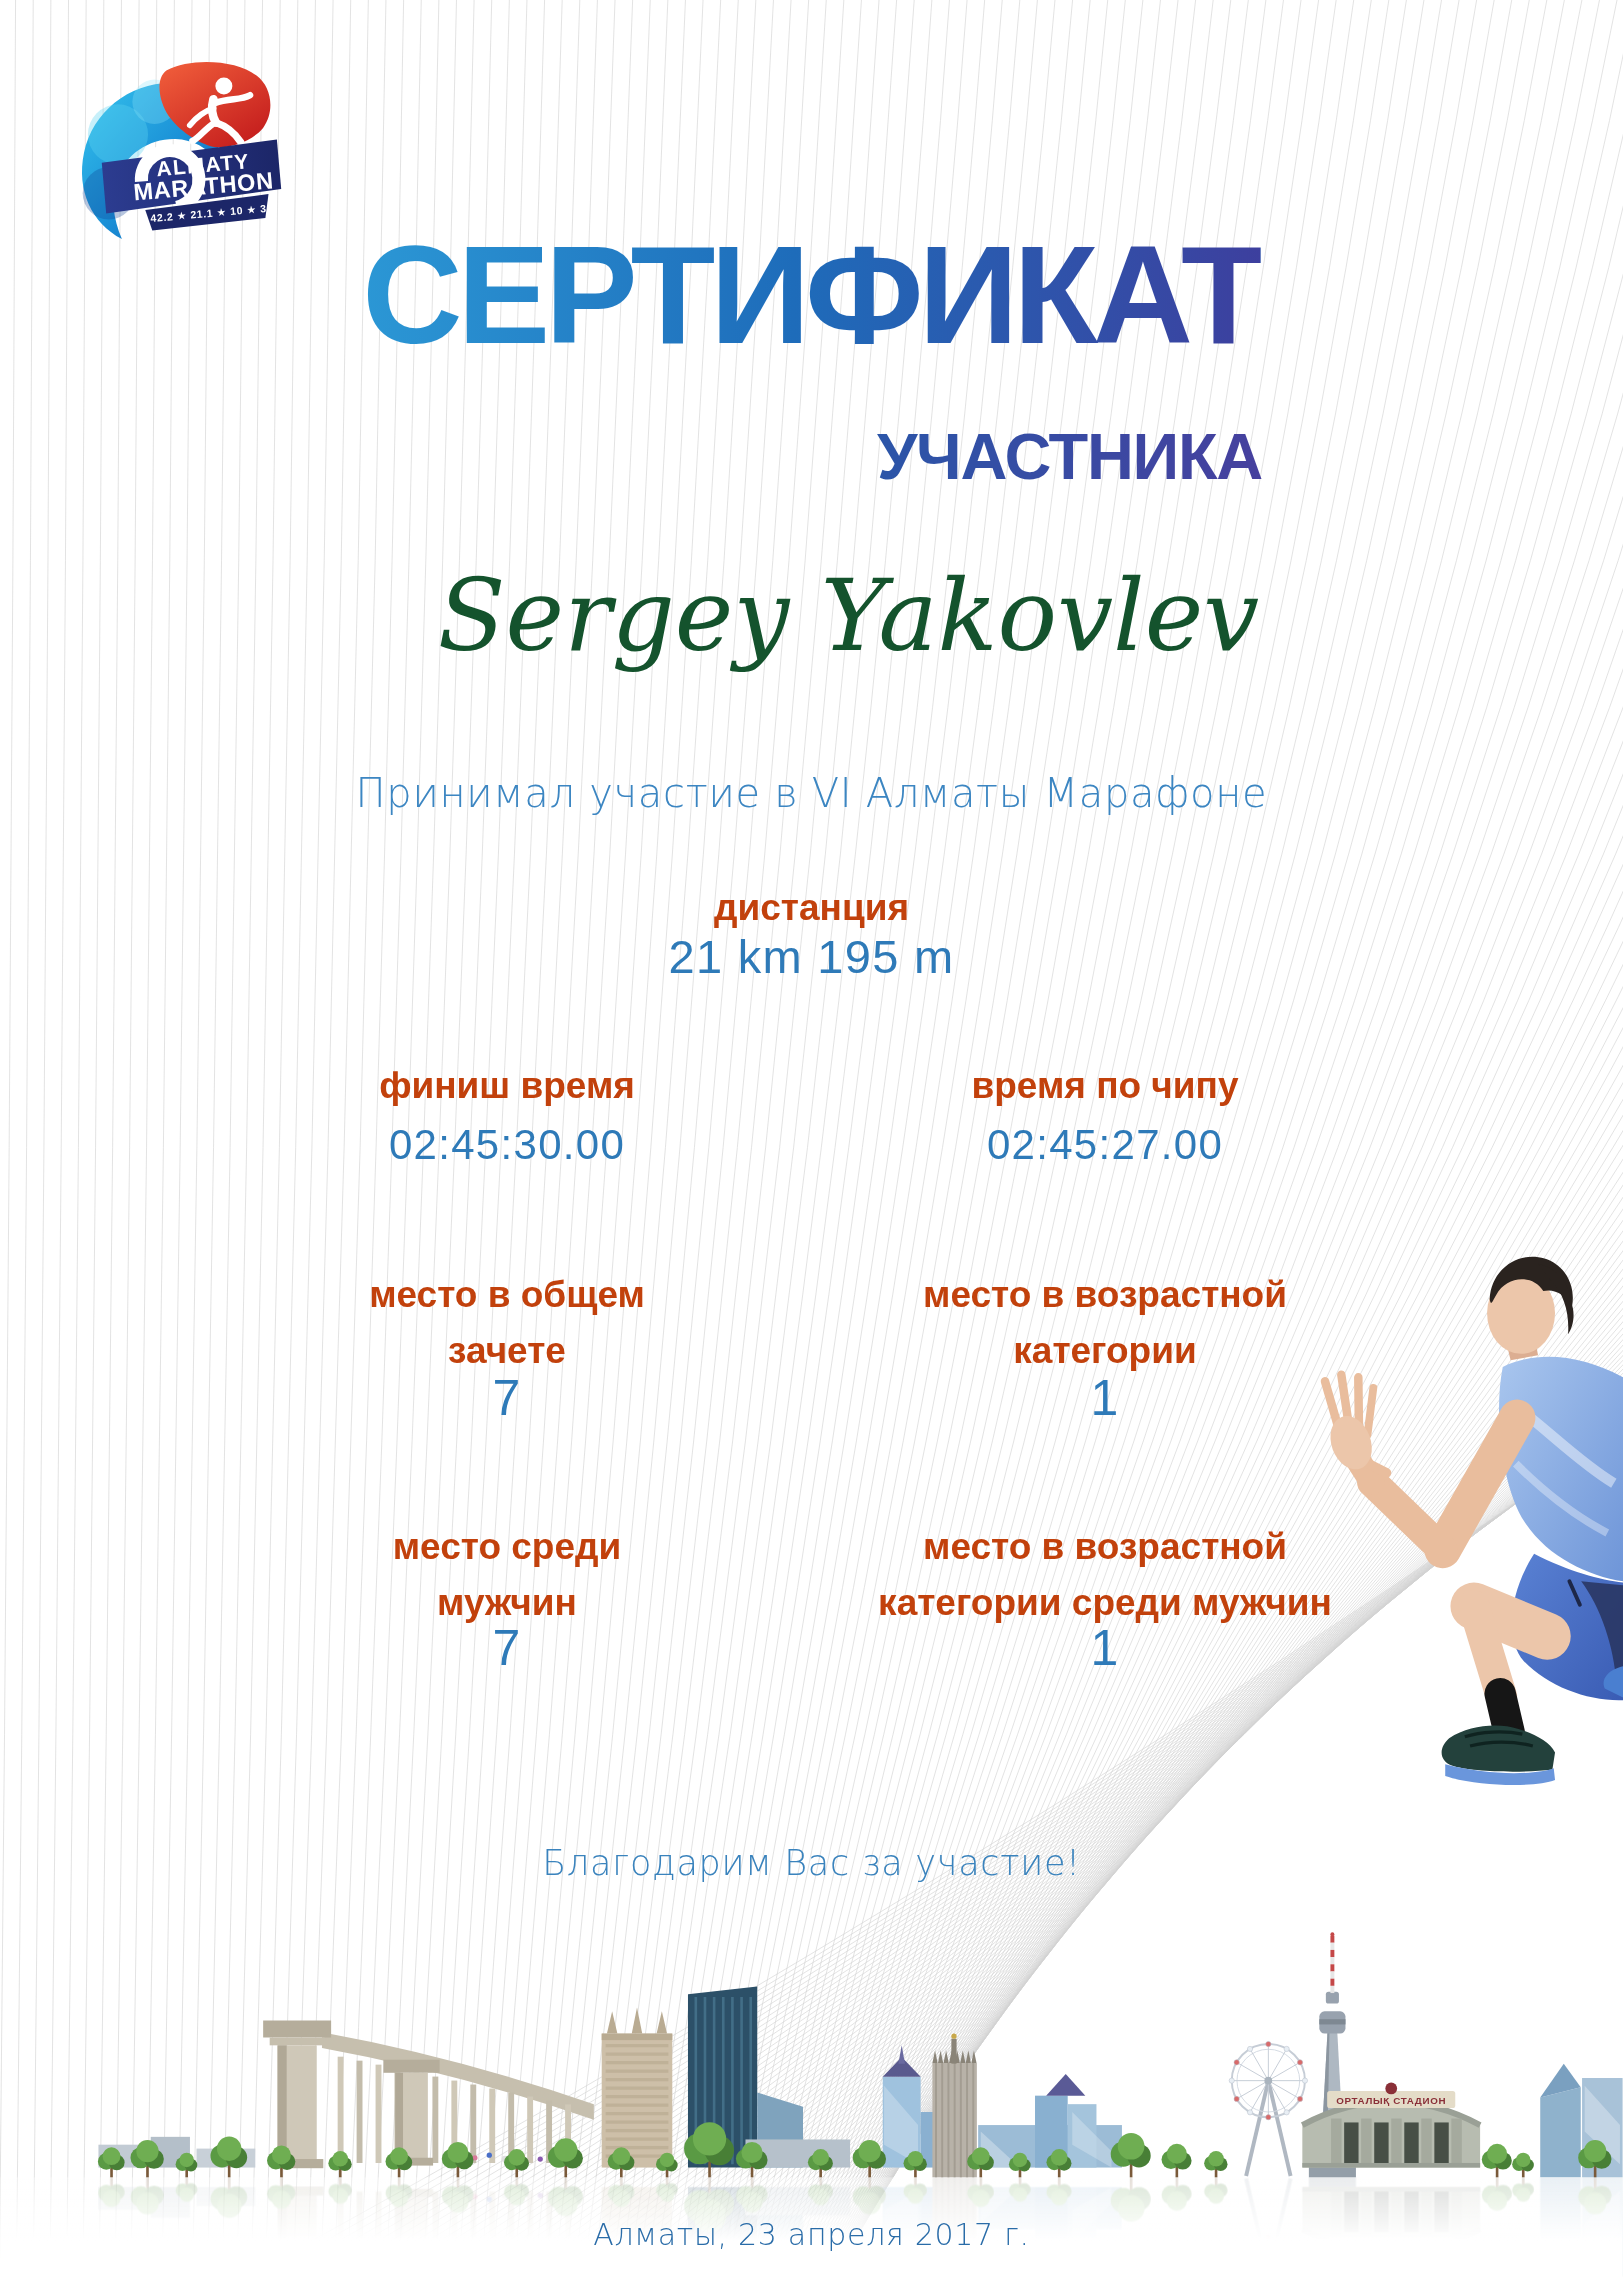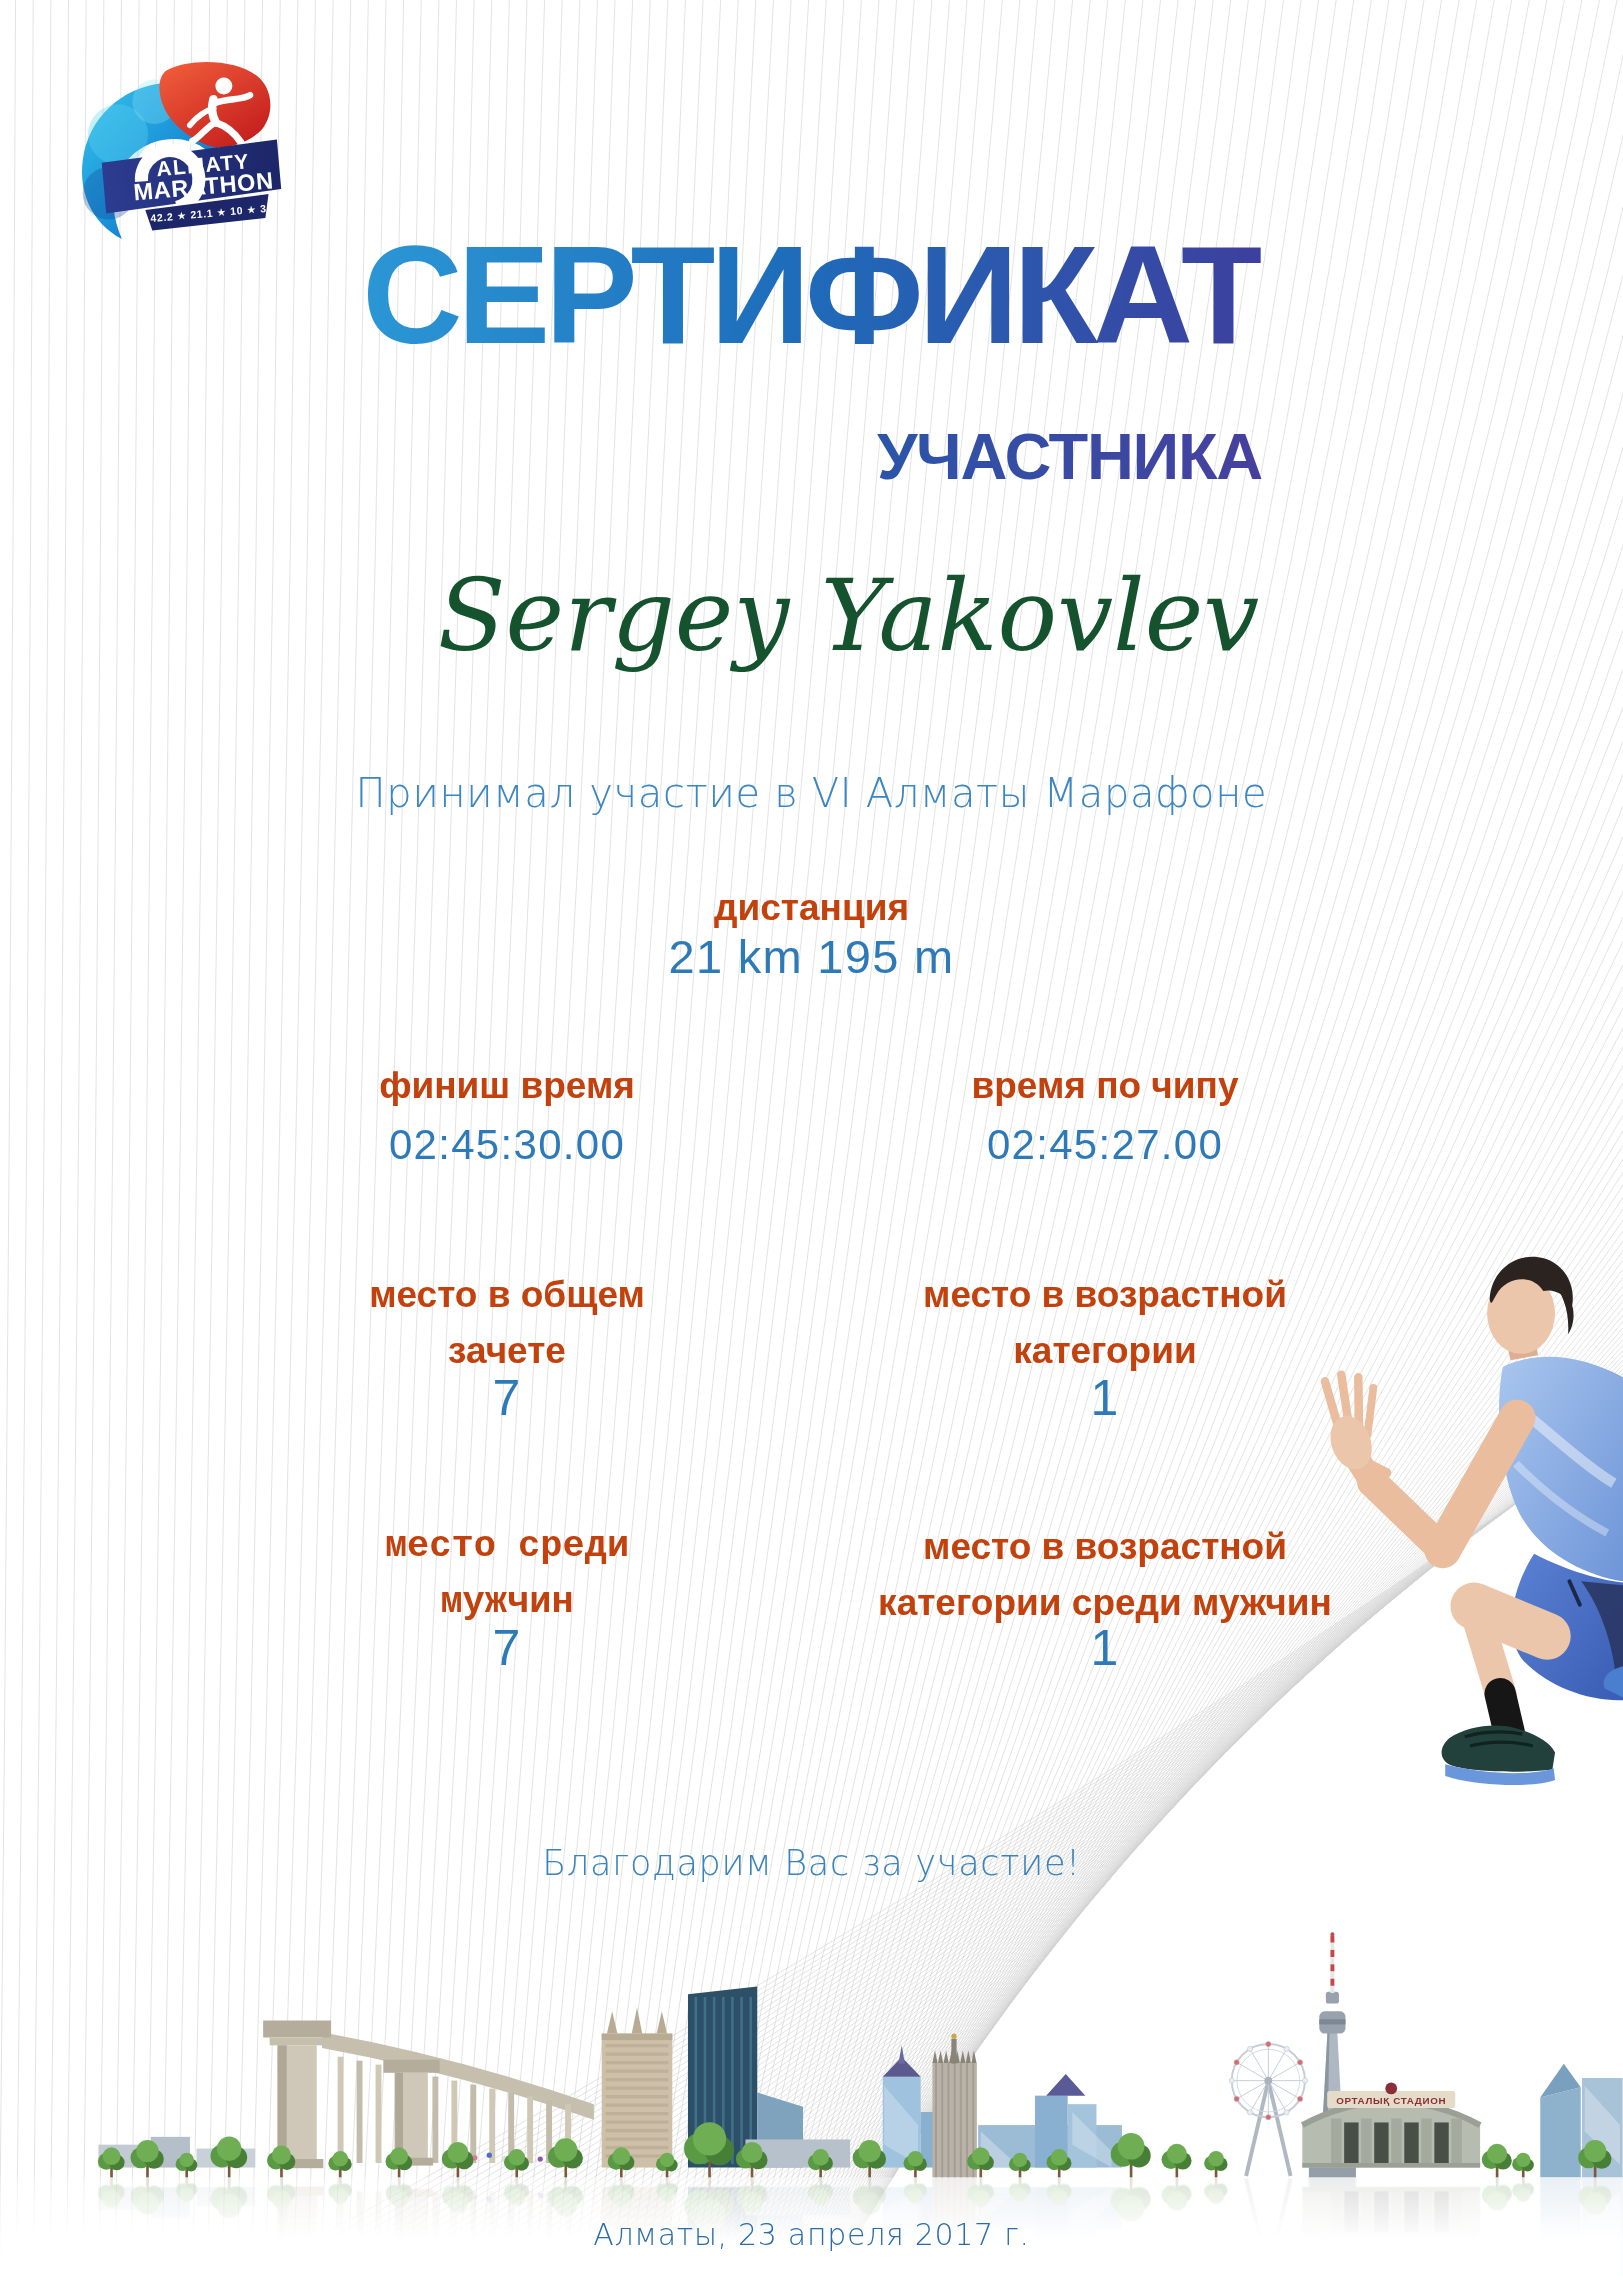--- a/index.html
+++ b/index.html
@@ -319,21 +319,21 @@
 <div class="abs col-left stat-label" style="top:1058px;">финиш время</div>
 <div class="abs col-left stat-value" style="top:1122px;">02:45:30.00</div>
 <div class="abs col-right stat-label" style="top:1058px;">время по чипу</div>
 <div class="abs col-right stat-value" style="top:1122px;">02:45:27.00</div>
 
 <div class="abs col-left stat-label" style="top:1267px;"><span class="w520">место в общем зачете</span></div>
 <div class="abs col-left stat-value big-digit" style="top:1371px;">7</div>
 <div class="abs col-right stat-label" style="top:1267px;"><span class="w700">место в возрастной категории</span></div>
 <div class="abs col-right stat-value big-digit" style="top:1371px;">1</div>
 
-<div class="abs col-left stat-label" style="top:1519px;font-family:Liberation Mono, monospace;"><span class="w470">место среди мужчин</span></div>
+<div class="abs col-left stat-label" style="top:1519px;"><span class="w470">место среди мужчин</span></div>
 <div class="abs col-left stat-value big-digit" style="top:1621px;">7</div>
 <div class="abs col-right stat-label" style="top:1519px;"><span class="w720">место в возрастной категории среди мужчин</span></div>
 <div class="abs col-right stat-value big-digit" style="top:1621px;">1</div>
 
 <div class="abs thin thanks">Благодарим Вас за участие!</div>
 
 <svg id="runner" class="abs" viewBox="0 0 534 882">
   <defs>
     <linearGradient id="shirtGrad" x1="0" y1="0" x2="1" y2="1">
       <stop offset="0" stop-color="#a9c6ee"></stop>

